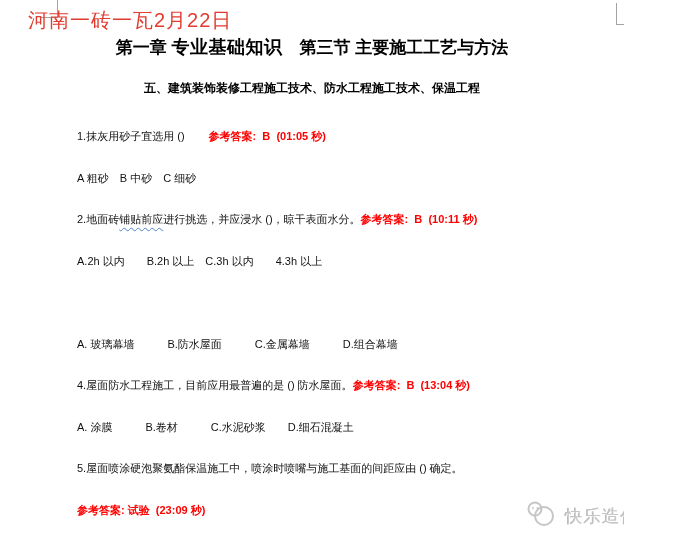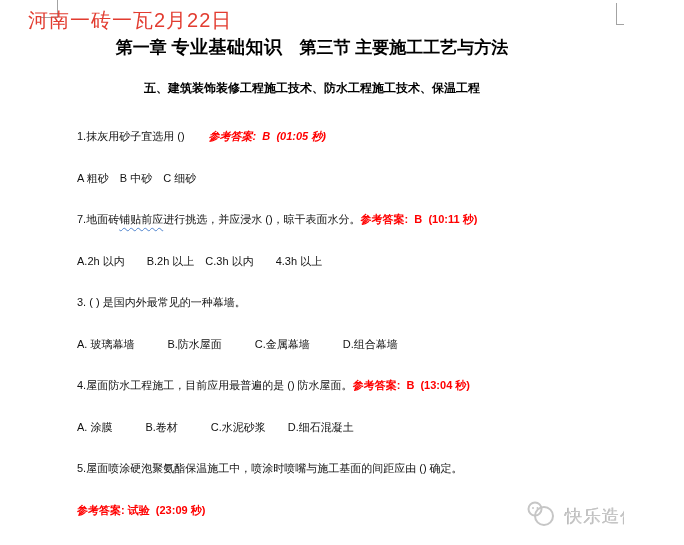--- a/index.html
+++ b/index.html
@@ -52,21 +52,21 @@
   .doc-body {
     position: absolute; left: 41px; top: 116px; right: 8px;
     font-size: 11px; color: #111111; margin-left: 36px;
   }
   .line {
     height: 41.5px;
     display: flex; align-items: center;
     white-space: pre;
   }
   .ans { color: #ff0000; font-weight: bold; white-space: pre; }
-  .ans.gap { margin-left: 24px; font-style: italic; }
+  .ans.gap { margin-left: 24px; }
   .misspell {
     text-decoration: underline;
     text-decoration-style: wavy;
     text-decoration-color: #4f83cc;
     text-decoration-thickness: 1px;
     text-underline-offset: 4px;
   }
 
   .watermark {
     position: absolute; left: 525px; top: 500px;
@@ -93,25 +93,25 @@
   <div class="doc-title"><span>第一章 </span><span class="strong">专业基础知识</span><span>　第三节 主要施工工艺与方法</span></div>
 
   <div class="doc-subtitle">五、建筑装饰装修工程施工技术、防水工程施工技术、保温工程</div>
 
   <div class="doc-body">
 
     <div class="line"><span>1.抹灰用砂子宜选用 ()</span><span class="ans gap">参考答案:  B  (01:05 秒)</span></div>
 
     <div class="line">A 粗砂　B 中砂　C 细砂</div>
 
-    <div class="line"><span>7.地面砖</span><span class="misspell">铺贴前应</span><span>进行挑选，并应浸水 ()，晾干表面水分。</span><span class="ans">参考答案:  B  (10:11 秒)</span></div>
+    <div class="line"><span>2.地面砖</span><span class="misspell">铺贴前应</span><span>进行挑选，并应浸水 ()，晾干表面水分。</span><span class="ans">参考答案:  B  (10:11 秒)</span></div>
 
     <div class="line">A.2h 以内　　B.2h 以上　C.3h 以内　　4.3h 以上</div>
 
-    <div class="line"><span>3. ( ) 是国内外最常见的一种幕墙。</span></div>
+    <div class="line"></div>
 
     <div class="line">A. 玻璃幕墙　　　B.防水屋面　　　C.金属幕墙　　　D.组合幕墙</div>
 
     <div class="line"><span>4.屋面防水工程施工，目前应用最普遍的是 () 防水屋面。</span><span class="ans">参考答案:  B  (13:04 秒)</span></div>
 
     <div class="line">A. 涂膜　　　B.卷材　　　C.水泥砂浆　　D.细石混凝土</div>
 
     <div class="line">5.屋面喷涂硬泡聚氨酯保温施工中，喷涂时喷嘴与施工基面的间距应由 () 确定。</div>
 
     <div class="line"><span class="ans">参考答案: 试验  (23:09 秒)</span></div>

